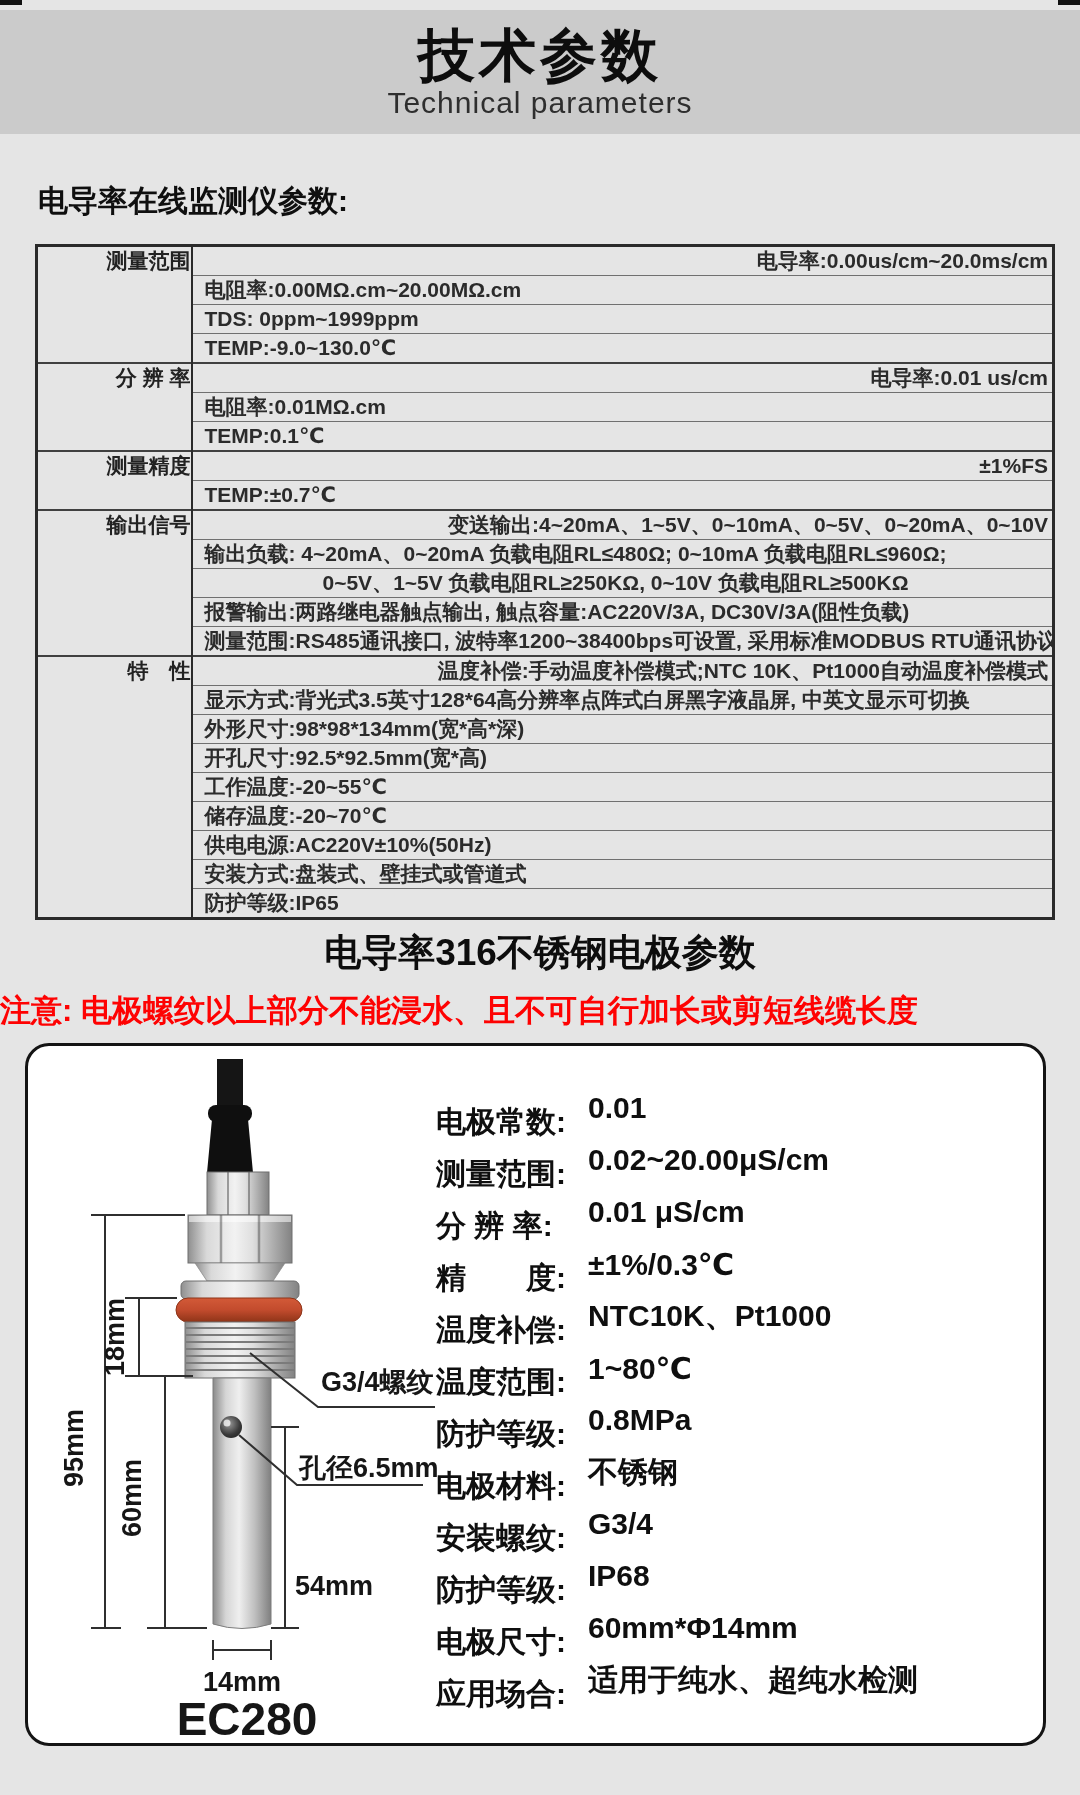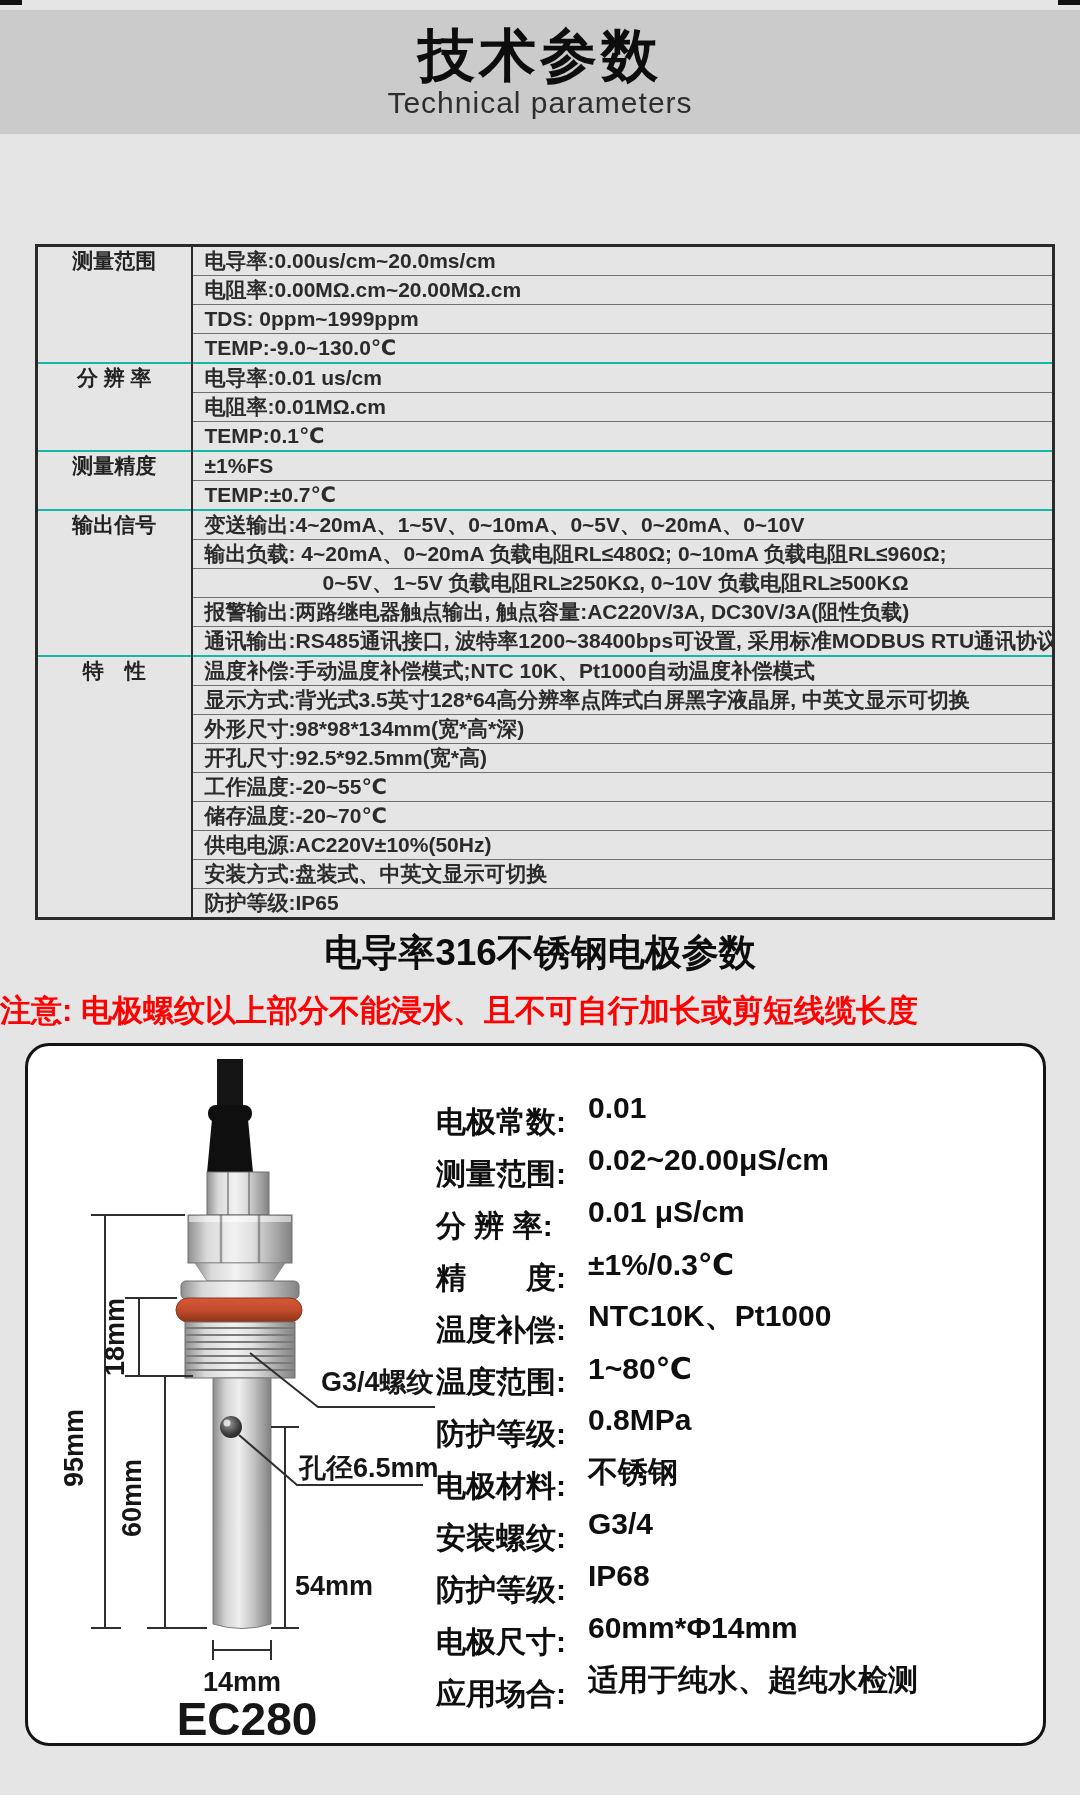--- a/index.html
+++ b/index.html
@@ -13,21 +13,21 @@
   .hdr-bar{position:absolute;top:10px;left:0;width:1080px;height:124px;background:#cbcbcb;text-align:center;}
   .hdr-title{padding-top:16px;font-size:57px;line-height:58px;font-weight:800;color:#0d0d0d;letter-spacing:4px;}
   .hdr-sub{margin-top:2px;font-size:30px;color:#2e2e2e;letter-spacing:1px;}
 
   .intro{position:absolute;top:181px;left:38px;font-size:30px;font-weight:700;color:#0f0f0f;}
 
   table.spec{position:absolute;top:244px;left:35px;width:1020px;border-collapse:collapse;table-layout:fixed;
              font-size:21px;font-weight:600;color:#2b2b2b;border:3px solid #2a2a2a;}
   table.spec td{border:1px solid #707070;height:28px;padding:0 4px 0 12px;line-height:28px;
                 white-space:nowrap;overflow:hidden;}
-  table.spec tr.gtop td{border-top:2px solid #14b8a6;}
+  table.spec tr.gtop td{border-top:2px solid #404040;text-align:right;}
   table.spec td.gcell{text-align:center;vertical-align:top;padding:0;border-right:2px solid #2a2a2a;
                       font-weight:600;color:#222;}
   table.spec td.indent{padding-left:130px;}
 
   .sec-title{position:absolute;top:928px;left:0;width:1080px;text-align:center;
              font-size:37px;font-weight:800;color:#0d0d0d;}
   .warning{position:absolute;top:990px;left:0;width:1080px;
            font-size:31px;font-weight:700;color:#fe0202;}
 
   .probe-box{position:absolute;top:1043px;left:25px;width:1021px;height:703px;
@@ -49,20 +49,21 @@
 <div id="page">
 
   <div class="corner-mark left"></div>
   <div class="corner-mark right"></div>
 
   <div class="hdr-bar">
     <div class="hdr-title">技术参数</div>
     <div class="hdr-sub">Technical parameters</div>
   </div>
 
+  <div class="intro">电导率在线监测仪参数:</div>
 
   <table class="spec">
     <colgroup>
         <col style="width:155px">
         <col>
       </colgroup>
     <tbody>
       <tr class="gtop">
         <td class="gcell" rowspan="4">测量范围</td>
         <td>电导率:0.00us/cm~20.0ms/cm</td>
@@ -103,21 +104,21 @@
       <tr>
           <td>输出负载: 4~20mA、0~20mA 负载电阻RL≤480Ω; 0~10mA 负载电阻RL≤960Ω;</td>
         </tr>
       <tr>
           <td class="indent">0~5V、1~5V 负载电阻RL≥250KΩ, 0~10V 负载电阻RL≥500KΩ</td>
         </tr>
       <tr>
           <td>报警输出:两路继电器触点输出, 触点容量:AC220V/3A, DC30V/3A(阻性负载)</td>
         </tr>
       <tr>
-          <td>通讯输出:RS485通讯接口, 波特率1200~38400bps可设置, 采用标准MODBUS RTU通讯协议</td>
+          <td>测量范围:RS485通讯接口, 波特率1200~38400bps可设置, 采用标准MODBUS RTU通讯协议</td>
         </tr>
 
       <tr class="gtop">
         <td class="gcell" rowspan="9">特　性</td>
         <td>温度补偿:手动温度补偿模式;NTC 10K、Pt1000自动温度补偿模式</td>
       </tr>
       <tr>
           <td>显示方式:背光式3.5英寸128*64高分辨率点阵式白屏黑字液晶屏, 中英文显示可切换</td>
         </tr>
       <tr>
@@ -129,21 +130,21 @@
       <tr>
           <td>工作温度:-20~55℃</td>
         </tr>
       <tr>
           <td>储存温度:-20~70℃</td>
         </tr>
       <tr>
           <td>供电电源:AC220V±10%(50Hz)</td>
         </tr>
       <tr>
-          <td>安装方式:盘装式、中英文显示可切换</td>
+          <td>安装方式:盘装式、壁挂式或管道式</td>
         </tr>
       <tr>
           <td>防护等级:IP65</td>
         </tr>
     </tbody>
   </table>
 
   <div class="sec-title">电导率316不锈钢电极参数</div>
   <div class="warning">注意: 电极螺纹以上部分不能浸水、且不可自行加长或剪短线缆长度</div>
 

